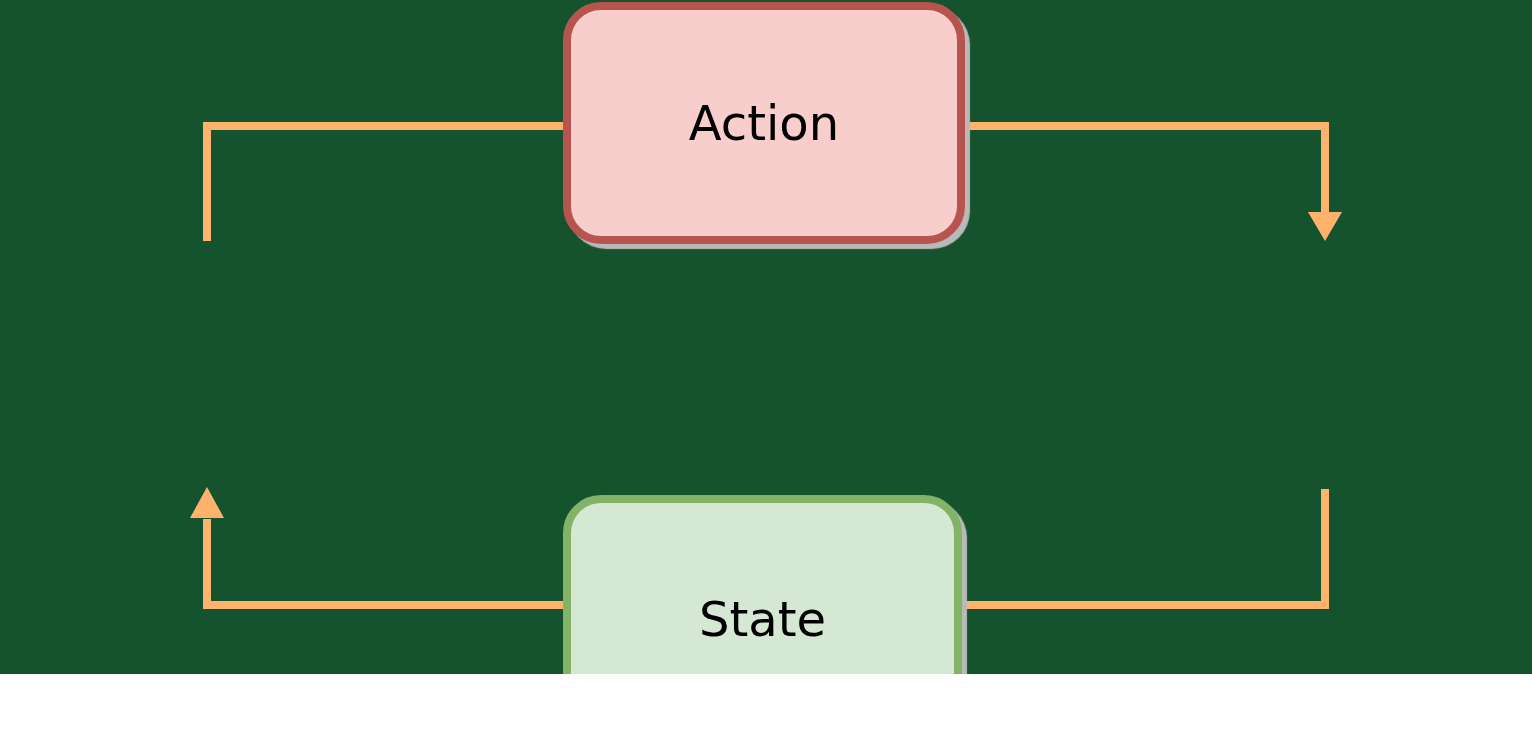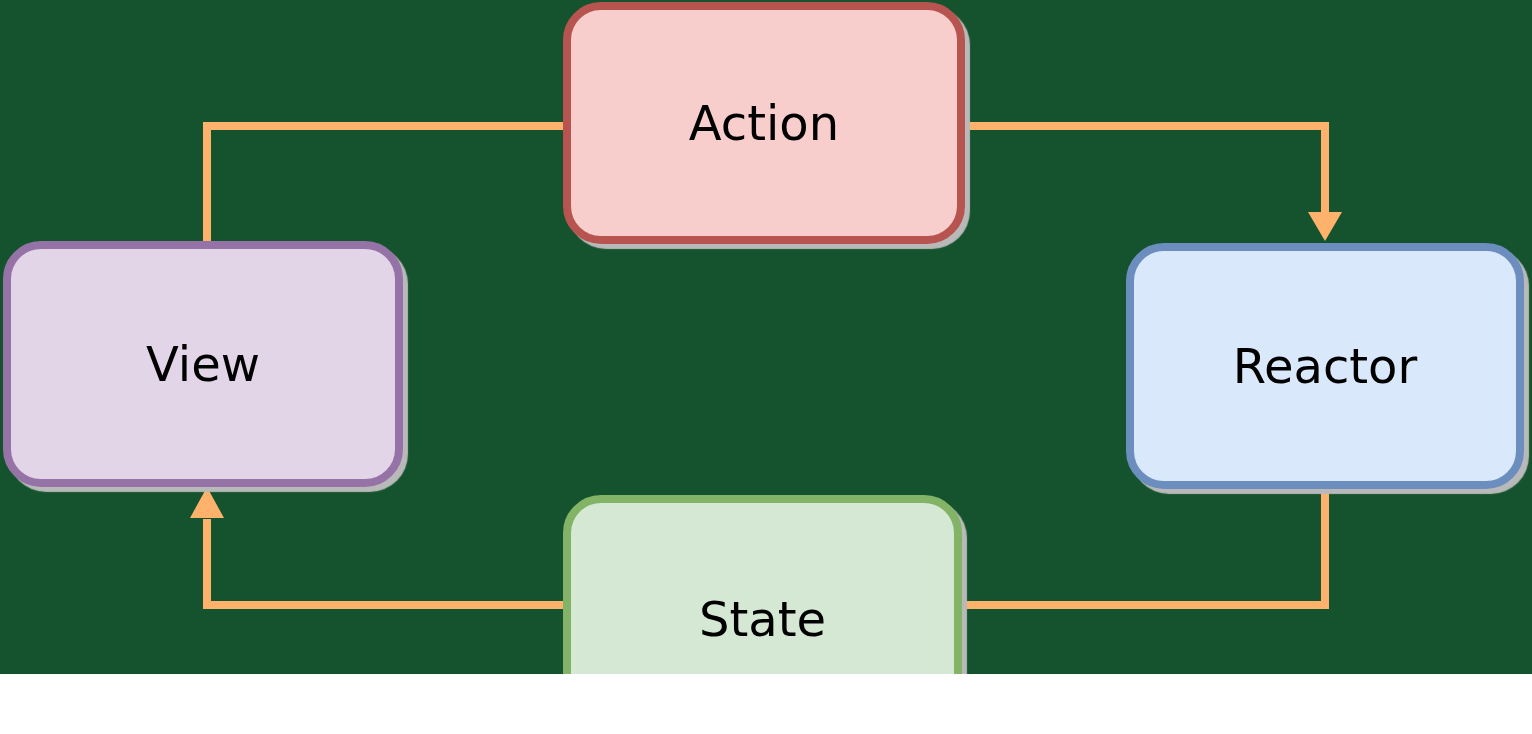--- a/index.html
+++ b/index.html
@@ -71,25 +71,19 @@
     <polyline class="edge" points="1325,489 1325,605 962,605"></polyline>
 
     <polyline class="edge" points="563,605 207,605 207,519"></polyline>
     <polygon class="arrowhead" points="207,487 190,518 224,518"></polygon>
   </svg>
 
   <div class="node node-action">
     <span class="node-label">Action</span>
   </div>
 
-  <div class="node node-reactor">
-    <span class="node-label">Reactor</span>
-  </div>
 
   <div class="node node-state">
     <span class="node-label">State</span>
   </div>
 
-  <div class="node node-view">
-    <span class="node-label">View</span>
-  </div>
 
 </div>
 
 </body></html>

